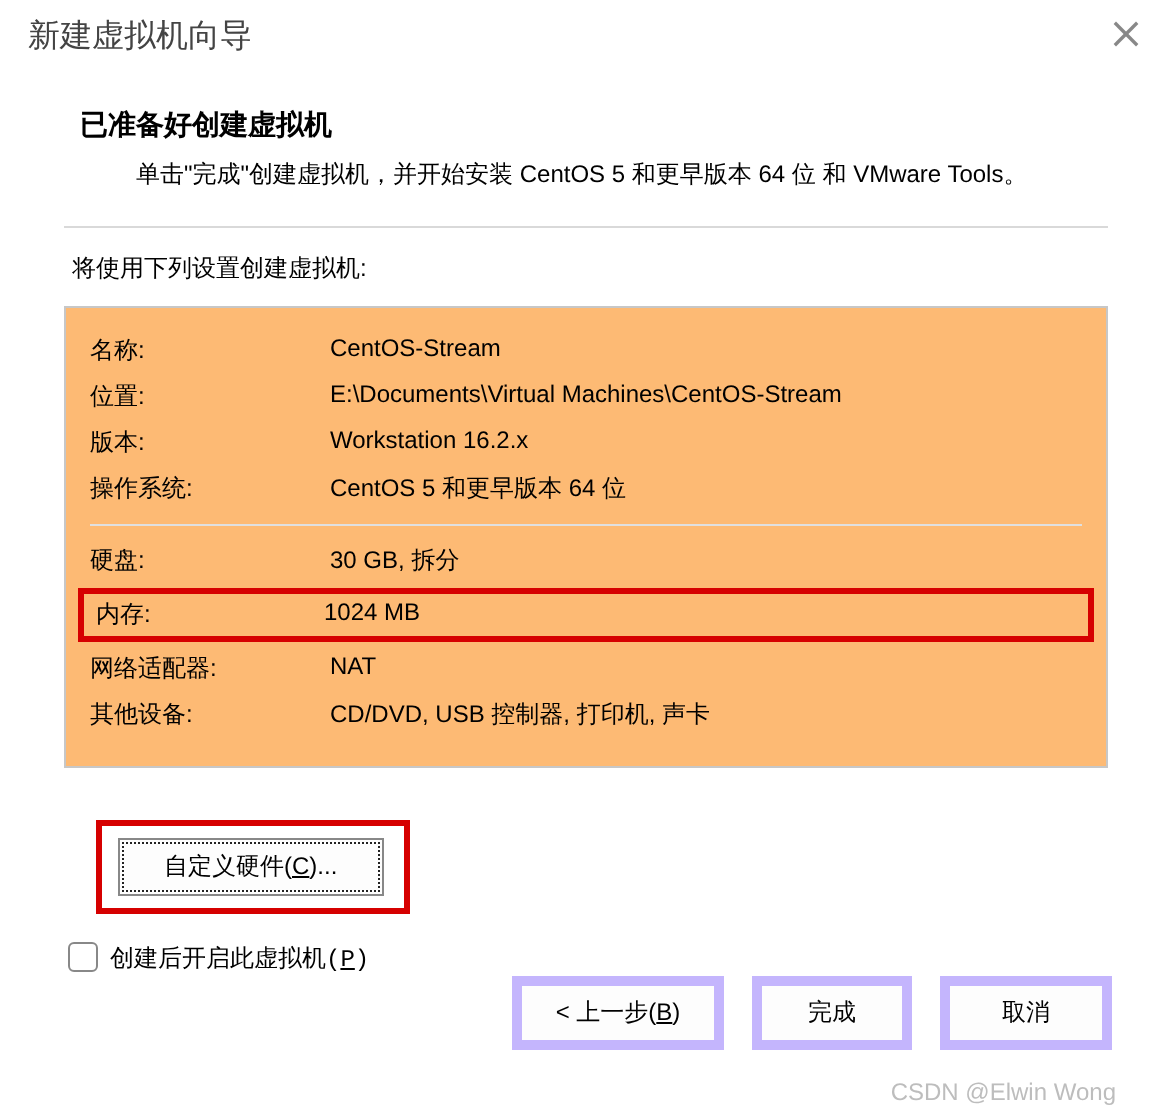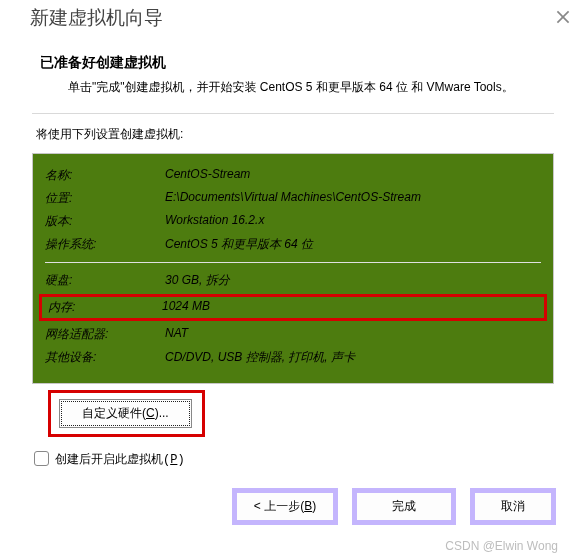--- a/index.html
+++ b/index.html
@@ -8,22 +8,22 @@
   font-family: "Microsoft YaHei", "Segoe UI", sans-serif;
   font-size: 12px;
   background: #fff;
   color: #000;
   position: relative;
 }
 .titlebar {
   height: 36px;
   display: flex;
   align-items: center;
-  padding: 0 30px;
-  font-size: 19px;
+  padding: 0 14px;
+  font-size: 16px;
   color: #444;
 }
 .close-x {
   position: absolute; top: 10px; right: 16px;
   width: 14px; height: 14px; color: #888;
 }
 .content {
   padding: 14px 32px 0 32px;
 }
 .heading {
@@ -39,24 +39,23 @@
 .divider {
   border: none;
   border-top: 1px solid #d9d9d9;
   margin: 0 0 12px 0;
 }
 .section-label {
   margin: 8px 0 10px 4px;
 }
 .settings-box {
   border: 1px solid #c7c7c7;
-  margin: 0 0 4px 0;
+  margin: 0 0 24px 0;
   padding: 10px 12px 14px 12px;
-  background: #4d7c0f;
-  font-style: italic;
+  background: #fdba74;
 }
 .row {
   display: flex;
   padding: 3px 0;
 }
 .row .k { width: 120px; }
 .row .v { flex: 1; }
 .hr2 {
   border: none;
   border-top: 1px solid #e0e0e0;
@@ -108,21 +107,21 @@
 }
 .footer .btn {
   border: 5px solid #c4b5fd;
   background: #fdfdfd;
   font: inherit;
   padding: 5px 0;
   text-align: center;
   cursor: pointer;
 }
 .btn-prev { width: 106px; }
-.btn-finish { width: 104px; }
+.btn-finish { width: 80px; }
 .btn-cancel { width: 86px; }
 .watermark {
   position: absolute;
   bottom: 6px; right: 28px;
   color: #bdbdbd;
   font-size: 12px;
 }
 u { text-decoration: underline; }
 </style>
 </head>

